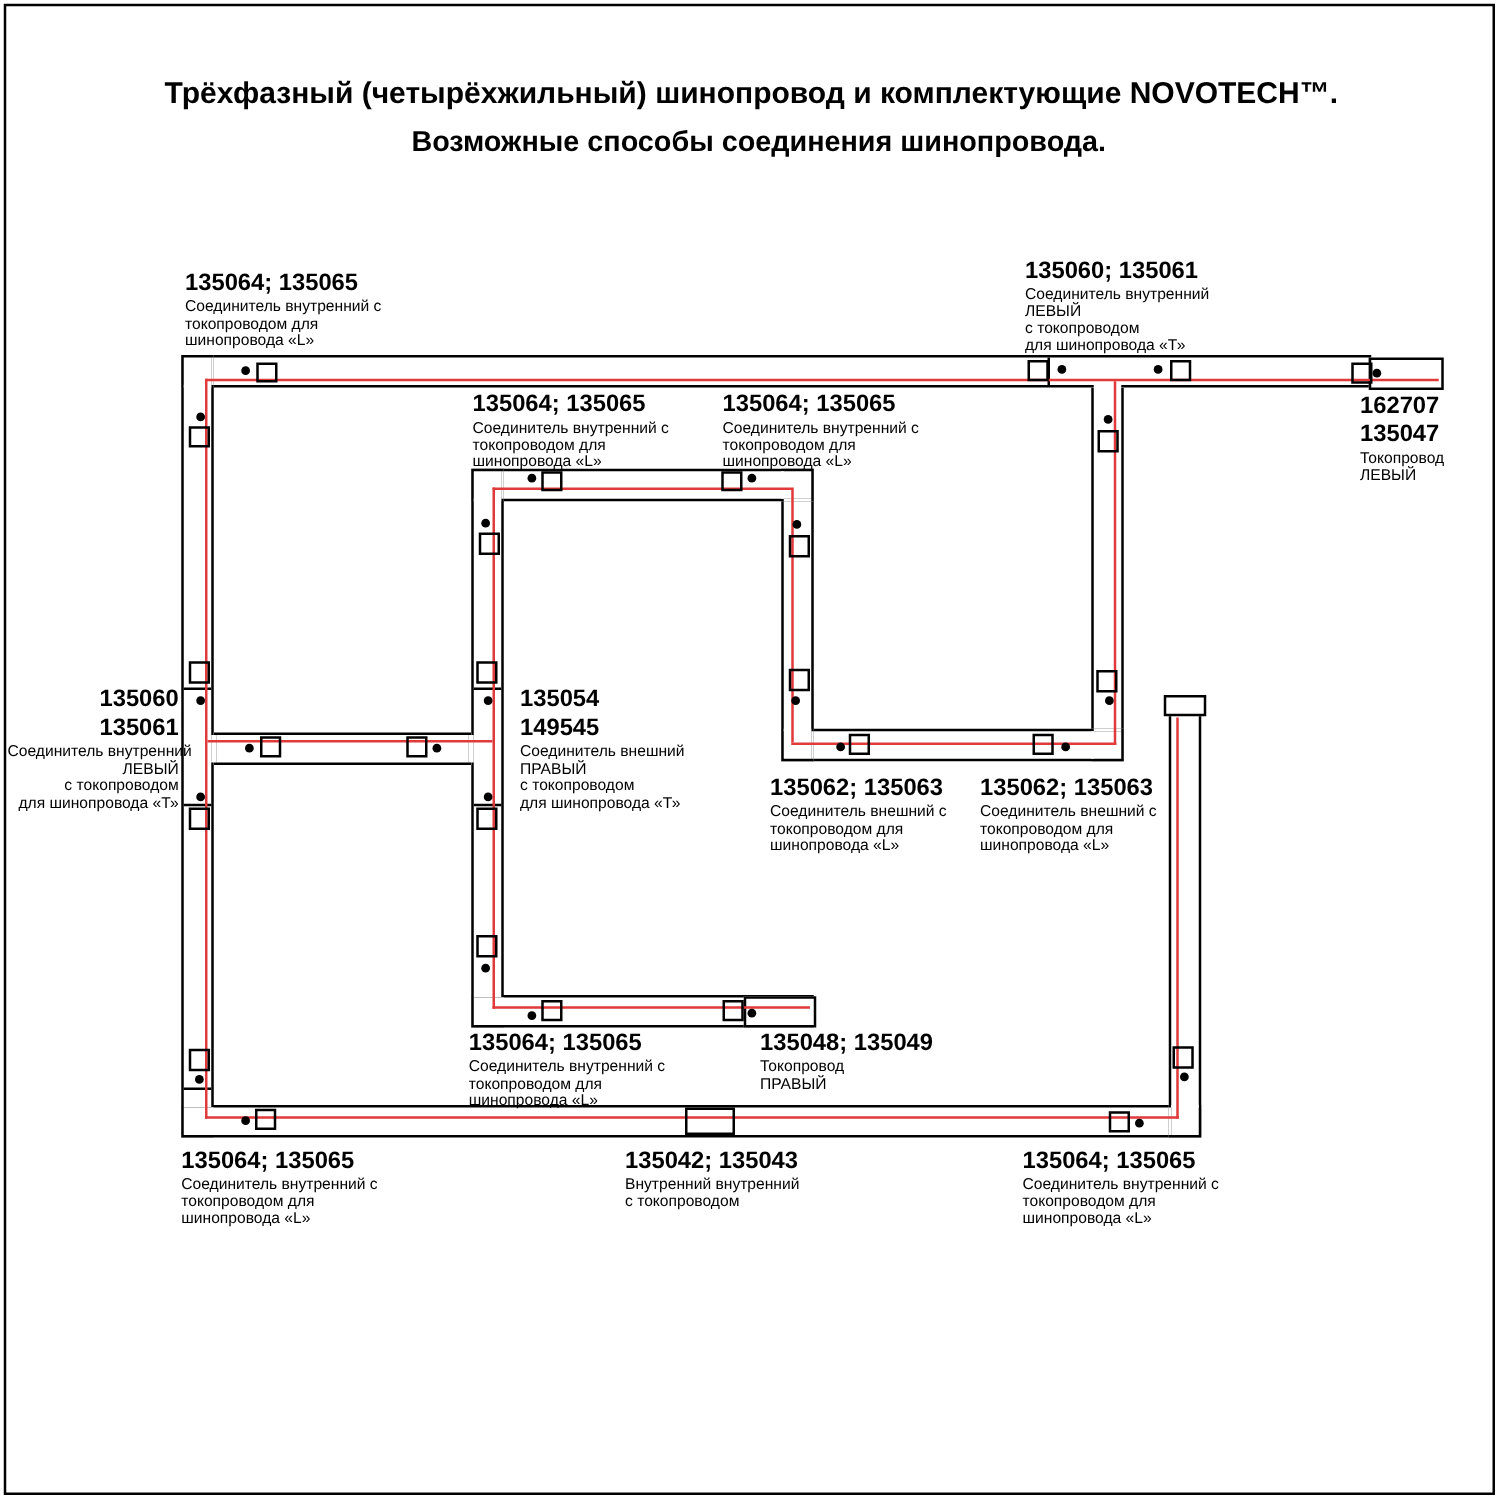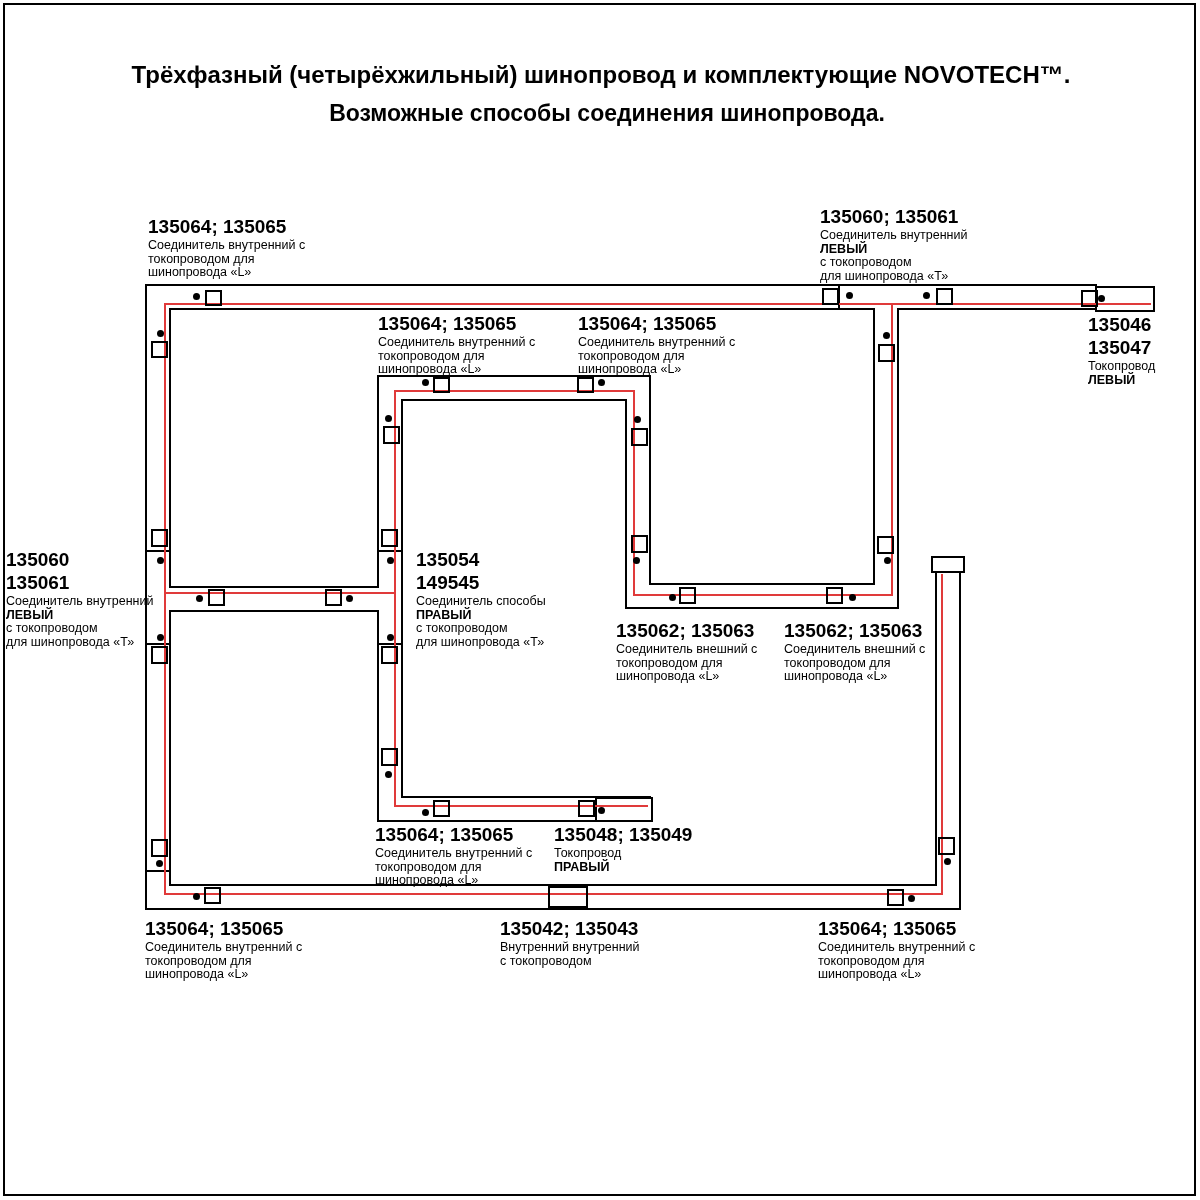--- a/index.html
+++ b/index.html
@@ -17,22 +17,22 @@
   .track{position:absolute; background:#fff; border:2px solid var(--line); box-sizing:border-box;}
   .eraser{position:absolute; background:#fff;}
   .mark{position:absolute; background:var(--line);}
   .wire{position:absolute; background:var(--wire);}
   .cbox{position:absolute; border:2px solid var(--line); box-sizing:border-box; background:transparent;}
   .dot{position:absolute; background:var(--line); border-radius:50%;}
   
   .lbl{position:absolute; white-space:nowrap; text-align:left;}
   .lbl .code{font-size:19px; font-weight:bold; line-height:21px; margin-bottom:2px;}
   .lbl .desc{font-size:12.5px; line-height:13.6px;}
-  .lbl .desc.b{font-weight:bold;}
-  .lbl.ra{text-align:left;}
+  .lbl .desc.b{font-weight:normal;}
+  .lbl.ra{text-align:right;}
 </style>
 </head>
 <body>
 
 <div id="stage">
   <div class="frame"></div>
 
   <div class="title">
     <div>Трёхфазный (четырёхжильный) шинопровод и комплектующие NOVOTECH™.</div>
     <div>Возможные способы соединения шинопровода.</div>
@@ -155,21 +155,21 @@
 
   <div class="lbl" style="left:820px; top:206px;">
     <div class="code">135060; 135061</div>
     <div class="desc">Соединитель внутренний</div>
     <div class="desc b">ЛЕВЫЙ</div>
     <div class="desc">с токопроводом</div>
     <div class="desc">для шинопровода «Т»</div>
   </div>
 
   <div class="lbl" style="left:1088px; top:314px;">
-    <div class="code">135046</div>
+    <div class="code">162707</div>
     <div class="code">135047</div>
     <div class="desc">Токопровод</div>
     <div class="desc b">ЛЕВЫЙ</div>
   </div>
 
   <div class="lbl" style="left:378px; top:313px;">
     <div class="code">135064; 135065</div>
     <div class="desc">Соединитель внутренний с</div>
     <div class="desc">токопроводом для</div>
     <div class="desc">шинопровода «L»</div>
@@ -187,21 +187,21 @@
     <div class="code">135061</div>
     <div class="desc">Соединитель внутренний</div>
     <div class="desc b">ЛЕВЫЙ</div>
     <div class="desc">с токопроводом</div>
     <div class="desc">для шинопровода «Т»</div>
   </div>
 
   <div class="lbl" style="left:416px; top:549px;">
     <div class="code">135054</div>
     <div class="code">149545</div>
-    <div class="desc">Соединитель способы</div>
+    <div class="desc">Соединитель внешний</div>
     <div class="desc b">ПРАВЫЙ</div>
     <div class="desc">с токопроводом</div>
     <div class="desc">для шинопровода «Т»</div>
   </div>
 
 
   <div class="lbl" style="left:616px; top:620px;">
     <div class="code">135062; 135063</div>
     <div class="desc">Соединитель внешний с</div>
     <div class="desc">токопроводом для</div>
@@ -215,21 +215,21 @@
     <div class="desc">шинопровода «L»</div>
   </div>
 
   <div class="lbl" style="left:375px; top:824px;">
     <div class="code">135064; 135065</div>
     <div class="desc">Соединитель внутренний с</div>
     <div class="desc">токопроводом для</div>
     <div class="desc">шинопровода «L»</div>
   </div>
 
-  <div class="lbl" style="left:554px; top:824px;">
+  <div class="lbl" style="left:608px; top:824px;">
     <div class="code">135048; 135049</div>
     <div class="desc">Токопровод</div>
     <div class="desc b">ПРАВЫЙ</div>
   </div>
 
   <div class="lbl" style="left:145px; top:918px;">
     <div class="code">135064; 135065</div>
     <div class="desc">Соединитель внутренний с</div>
     <div class="desc">токопроводом для</div>
     <div class="desc">шинопровода «L»</div>

